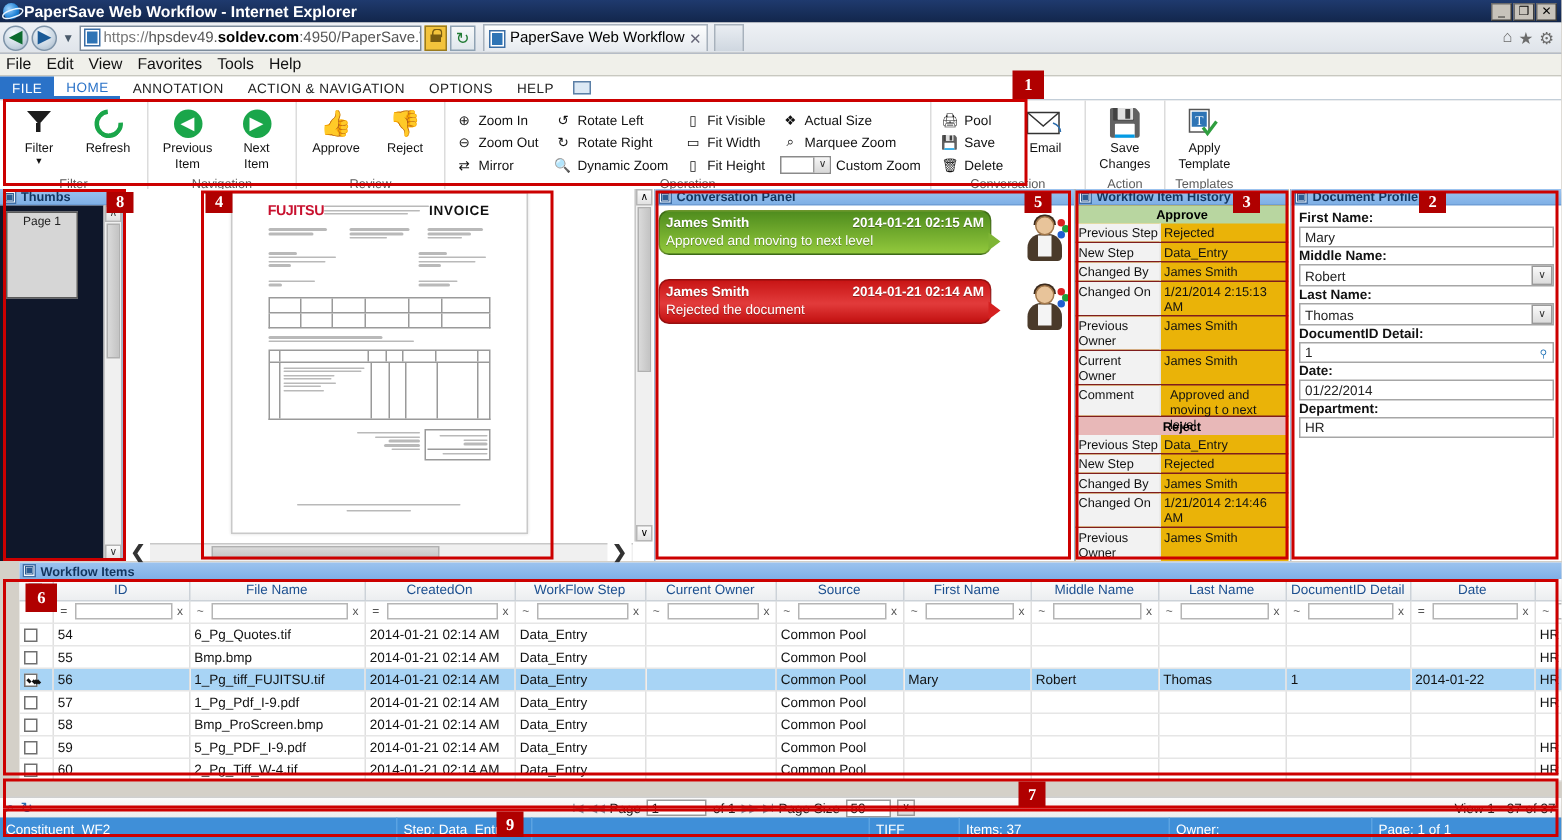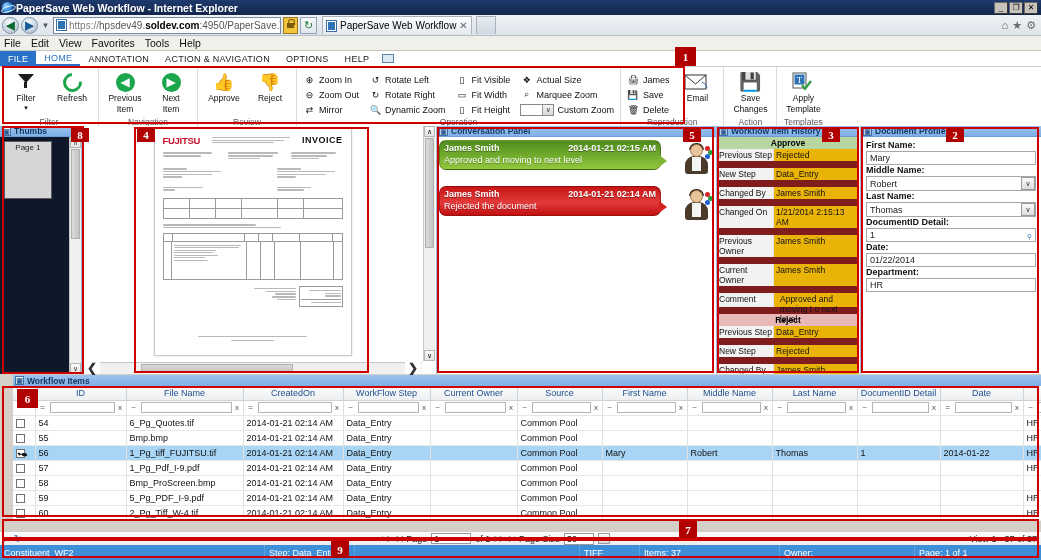--- a/index.html
+++ b/index.html
@@ -121,21 +121,21 @@
   .thumbcard{position:absolute;left:4px;top:4px;width:48px;height:58px;background:#d6d6d6;border:1px solid #5a5a5a;}
   .thumbcard .cap{font-size:8px;text-align:center;padding-top:1px;color:#222;}
   .vscroll{position:absolute;right:0;top:0;width:12px;height:237px;background:#f0f0f0;border-left:1px solid #c8c8c8;}
   .vscroll .arrow{height:11px;background:linear-gradient(to bottom,#fbfbfb,#e2e2e2);border:1px solid #b6b6b6;font-size:7px;text-align:center;line-height:9px;color:#333;}
   .vscroll .arrow.bot{position:absolute;bottom:0;left:0;right:0;}
   .vscroll .thumbbar{position:absolute;left:1px;right:1px;top:12px;height:90px;background:linear-gradient(to right,#dadada,#c4c4c4);border:1px solid #b0b0b0;}
 
   
   .viewer{position:absolute;left:83px;top:0;width:352px;height:248px;background:#fff;}
   .viewer-inner{position:absolute;left:0;top:0;right:13px;bottom:13px;background:#fff;display:flex;align-items:flex-start;justify-content:center;padding-top:2px;}
-  .page{width:198px;height:228px;background:#fff;border:1px solid #c9c9c9;box-shadow:0 0 2px rgba(0,0,0,.15);position:relative;padding:6px 8px;}
+  .page{width:198px;height:228px;background:#fff;border:1px solid #c9c9c9;box-shadow:0 0 2px rgba(0,0,0,.15);position:relative;padding:6px 24px;}
   .fuji{font-family:"Liberation Sans",sans-serif;font-size:9.5px;font-weight:bold;color:#c8102e;letter-spacing:-.3px;}
   .inv{font-size:9px;font-weight:bold;color:#111;letter-spacing:.5px;}
   .gl{background:#b9b9b9;height:1.4px;margin:1.4px 0;border-radius:1px;}
   .gl.sm{height:1.1px;}
   .gtable{border:1px solid #9a9a9a;display:flex;}
   .gtable .c{flex:1;border-right:1px solid #9a9a9a;height:9px;}
   .gtable .c:last-child{border-right:none;}
   .vscroll-v{position:absolute;right:0;top:0;width:12px;bottom:13px;background:#f0f0f0;border-left:1px solid #c8c8c8;}
   .hscroll{position:absolute;left:0;right:13px;bottom:0;height:12px;background:#f0f0f0;border-top:1px solid #c8c8c8;}
   .hscroll .bar{position:absolute;left:58px;top:1px;width:152px;bottom:1px;background:linear-gradient(to bottom,#dadada,#c4c4c4);border:1px solid #b0b0b0;}
@@ -157,21 +157,21 @@
   .av-body{position:absolute;left:2px;top:12px;width:23px;height:18px;border-radius:9px 9px 3px 3px;background:#4a3a2a;}
   .av-shirt{position:absolute;left:9px;top:13px;width:9px;height:14px;background:#f4f4f4;}
   .av-dot{position:absolute;width:5px;height:5px;border-radius:50%;}
 
   
   .hist{position:absolute;left:716px;top:0;width:143px;height:248px;background:#eab308;border-left:1px solid #9fb8d4;}
   .hist .body{height:237px;overflow:hidden;}
   .hist .sec{font-size:8.5px;font-weight:bold;text-align:center;padding:1px 0;}
   .hist .sec.approve{background:#b8d6a0;}
   .hist .sec.reject{background:#e8b8b8;}
-  .hrow{display:flex;border-bottom:7px solid #7f1d1d;font-size:8.5px;}
+  .hrow{display:flex;border-bottom:1px solid #7f1d1d;font-size:8.5px;}
   .hrow .k{width:57px;flex:0 0 57px;background:#f2f2f2;border-right:1px solid #e3e3e3;padding:1px 1px 1px 2px;color:#111;}
   .hrow .v{flex:1;padding:1px 2px;color:#111;}
 
   
   .prof{position:absolute;left:860px;top:0;width:181px;height:248px;background:#fff;border-left:1px solid #9fb8d4;}
   .prof .body{padding:3px 5px 0;}
   .flabel{font-size:9px;font-weight:bold;color:#111;margin:0 0 1px;}
   .finput{height:14px;border:1px solid #a6a6a6;background:#fff;font-size:9px;padding:0 3px;display:flex;align-items:center;color:#222;}
   .fselect{height:15px;border:1px solid #a6a6a6;background:#fff;font-size:9px;display:flex;align-items:center;padding-left:3px;color:#222;}
   .fselect .arw{margin-left:auto;width:14px;height:13px;background:linear-gradient(to bottom,#fafafa,#dcdcdc);border:1px solid #9a9a9a;font-size:7px;text-align:center;line-height:12px;color:#333;}
@@ -400,21 +400,21 @@
         </div>
       </div>
       <div class="glabel">Operation</div>
     </div>
 
     <div class="rgroup">
       <div class="gbody" style="gap:4px;">
         <div class="smallcol">
           <div class="smallitem">
               <span class="ic">🖨</span>
-              <span>James</span>
+              <span>Pool</span>
             </div>
           <div class="smallitem">
               <span class="ic" style="color:#7b2d8e;">💾</span>
               <span>Save</span>
             </div>
           <div class="smallitem">
               <span class="ic">🗑</span>
               <span>Delete</span>
             </div>
         </div>
@@ -422,21 +422,21 @@
           <div class="ic">
             <svg width="26" height="18" viewBox="0 0 26 18">
                 <rect x="1" y="2" width="21" height="14" fill="#fff" stroke="#333"></rect>
                 <polyline points="1,2 11.5,11 22,2" fill="none" stroke="#333"></polyline>
                 <path d="M18 9 q5 2 5 6" stroke="#2e6fae" fill="none"></path>
               </svg>
           </div>
           <div class="tx">Email</div>
         </div>
       </div>
-      <div class="glabel">Reproduction</div>
+      <div class="glabel">Conversation</div>
     </div>
 
     <div class="rgroup">
       <div class="gbody">
         <div class="bigbtn">
           <div class="ic">
               <span style="font-size:18px;color:#7b2d8e;line-height:18px;">💾</span>
             </div>
           <div class="tx">Save</div>
           <div class="tx">Changes</div>

